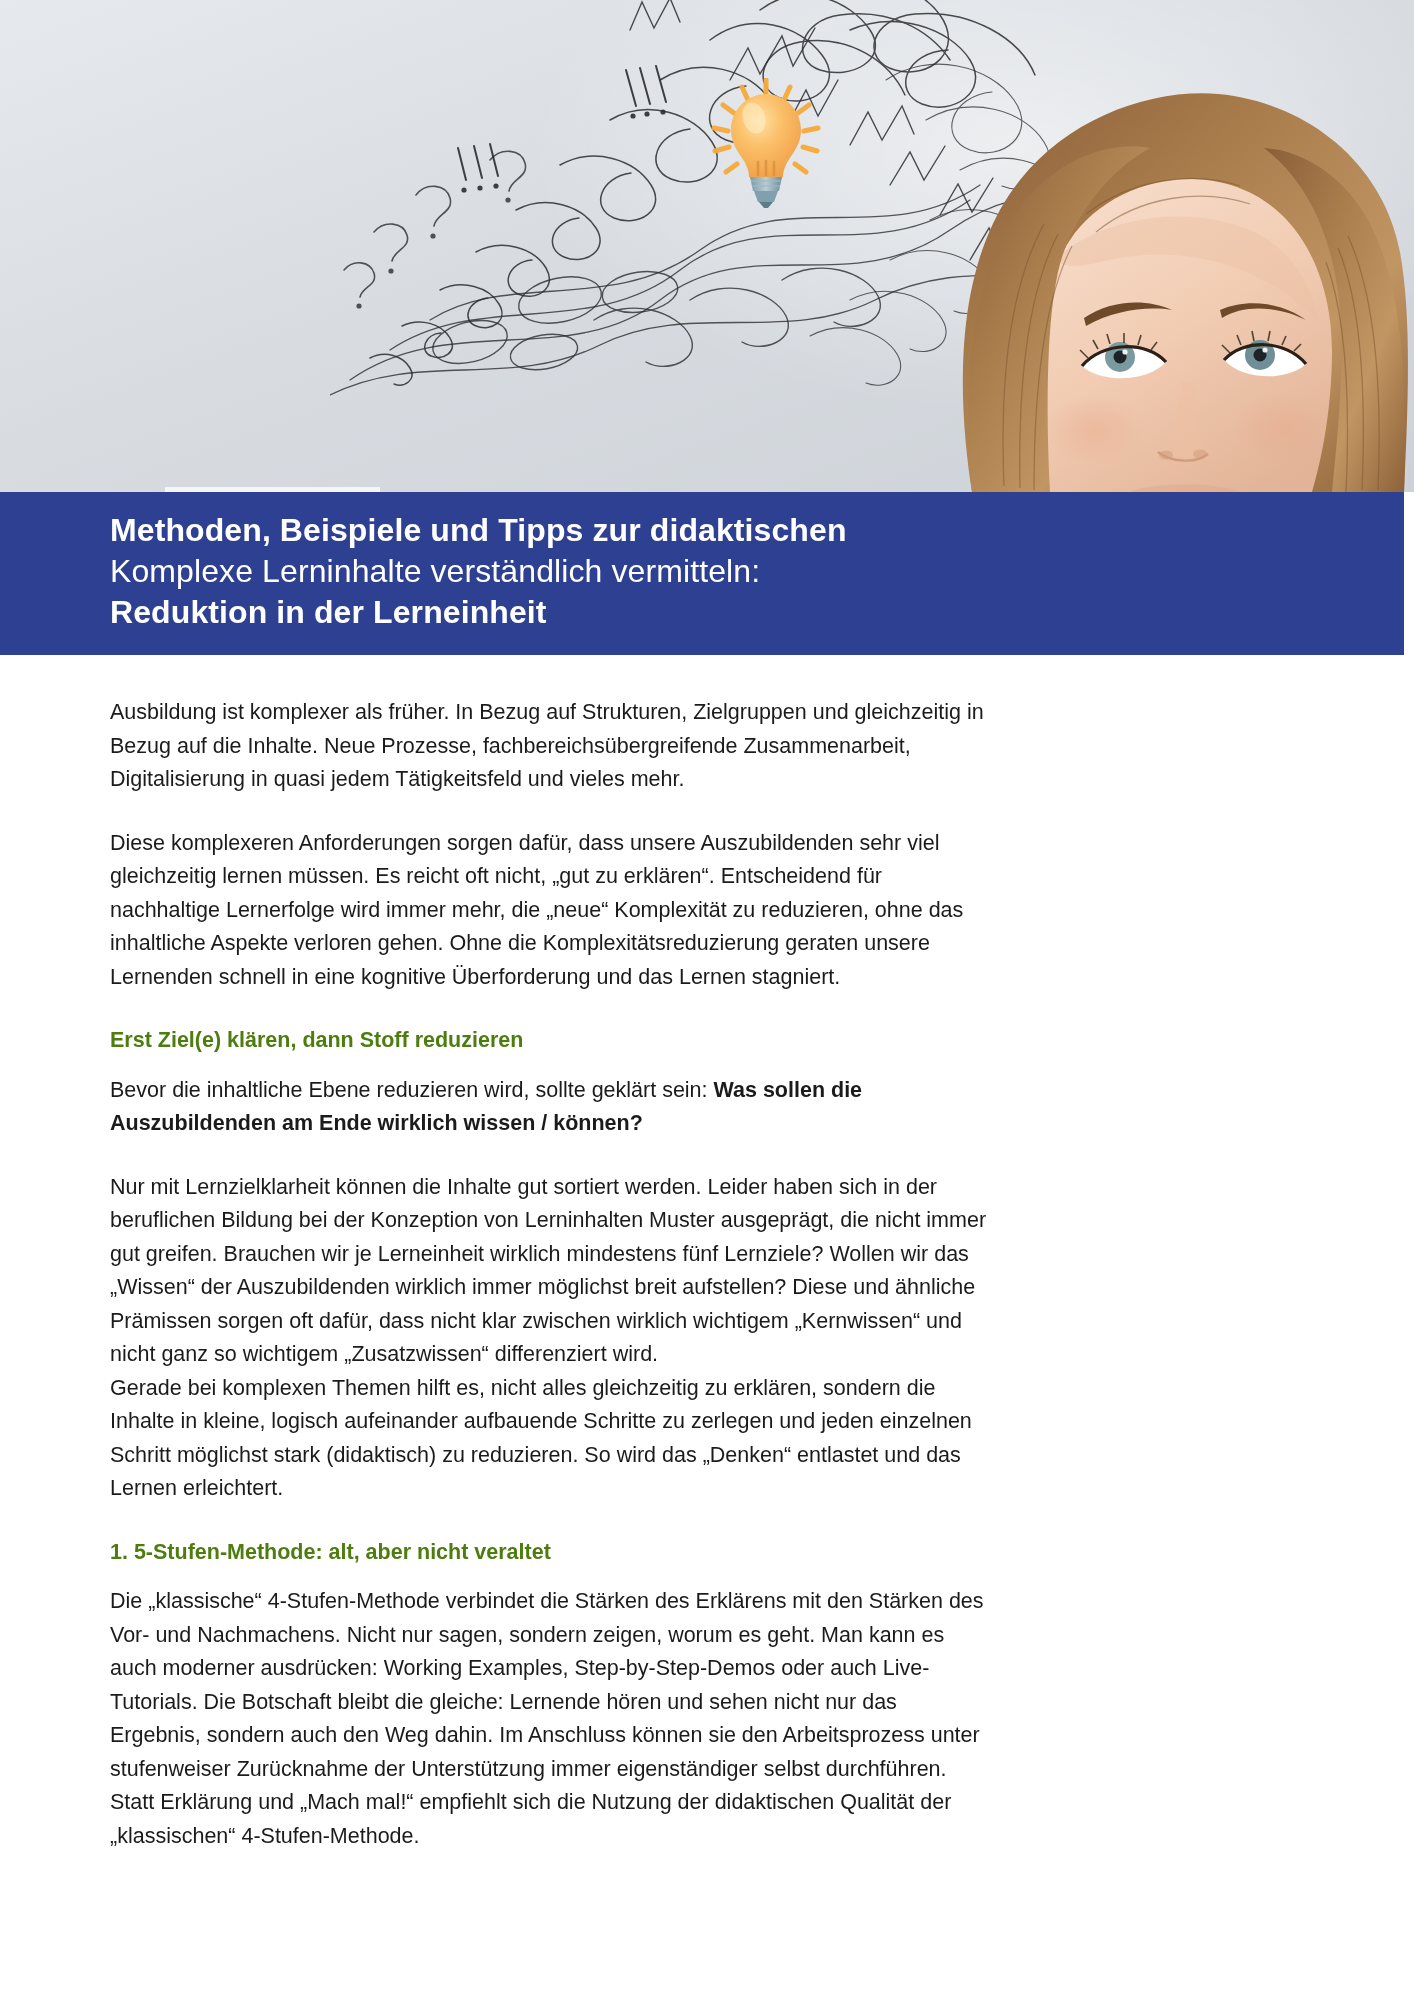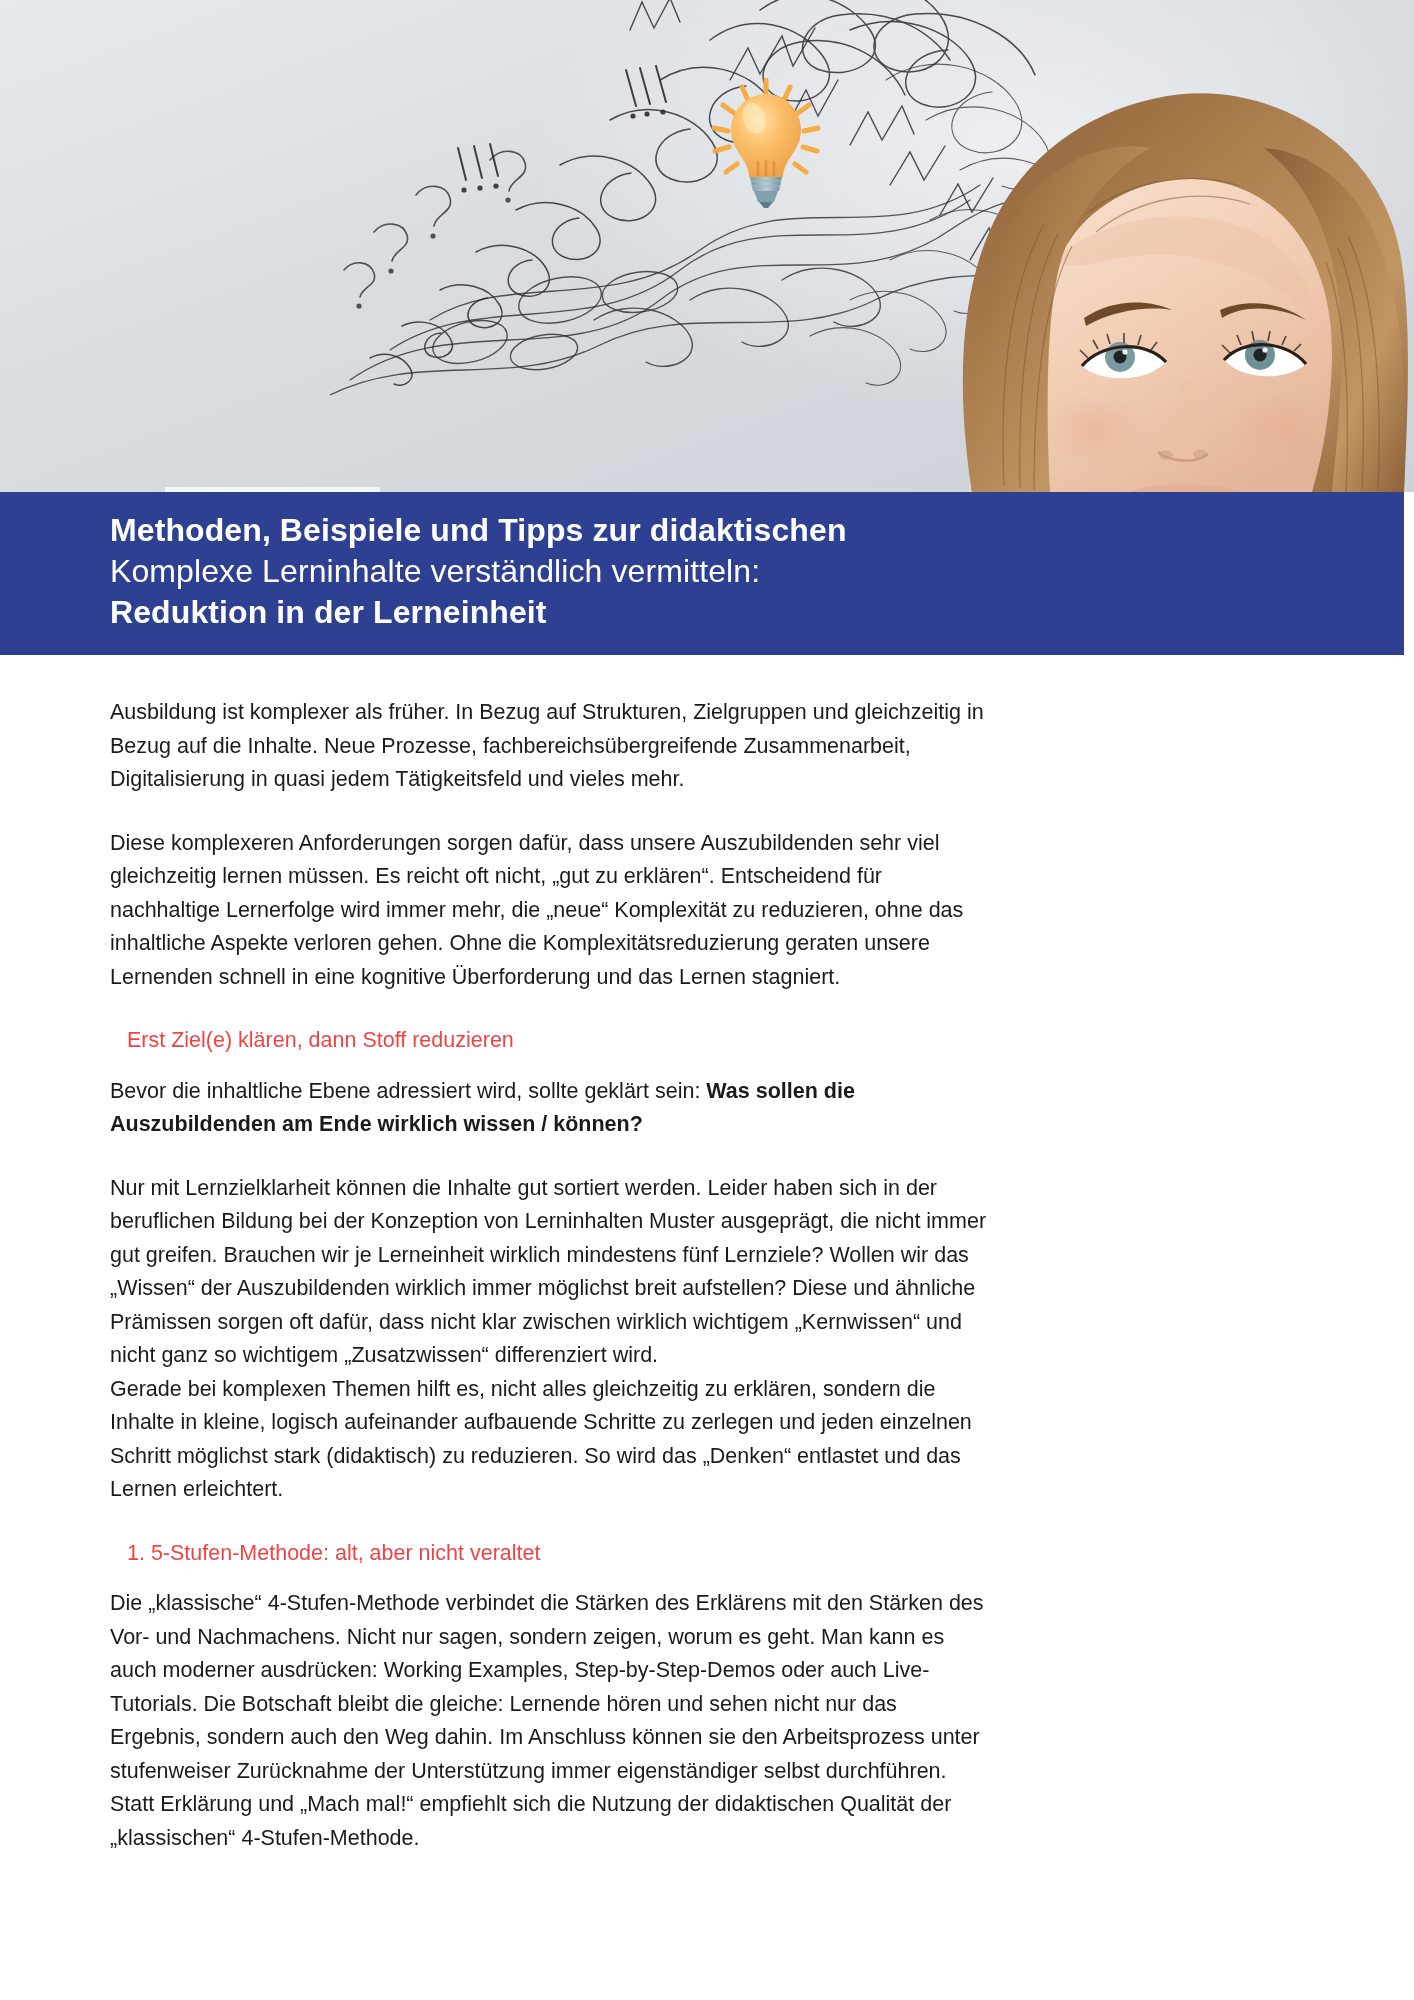--- a/index.html
+++ b/index.html
@@ -98,23 +98,23 @@
     line-height: 33.5px;
     color: #1b1b1b;
     margin: 16px 0 30px 0;
     font-weight: 400;
   }
   .para:last-child { margin-bottom: 0; }
   .para.tight { margin-bottom: 0; }
   .sec-head {
     font-size: 21.5px;
     line-height: 33.5px;
-    font-weight: 400;
-    color: #ef4444;
-    margin: 17px;
+    font-weight: 700;
+    color: #4d7c0f;
+    margin: 0;
   }
   .block { margin-bottom: 30px; }
   b, strong { font-weight: 700; }
 </style>
 </head>
 <body>
 
 <div class="hero">
   <div class="hero-bg"></div>
 
@@ -355,21 +355,21 @@
 </div>
 
 <div class="article">
 
   <p class="para">Ausbildung ist komplexer als früher. In Bezug auf Strukturen, Zielgruppen und gleichzeitig in Bezug auf die Inhalte. Neue Prozesse, fachbereichsübergreifende Zusammenarbeit, Digitalisierung in quasi jedem Tätigkeitsfeld und vieles mehr.</p>
 
   <p class="para">Diese komplexeren Anforderungen sorgen dafür, dass unsere Auszubildenden sehr viel gleichzeitig lernen müssen. Es reicht oft nicht, „gut zu erklären“. Entscheidend für nachhaltige Lernerfolge wird immer mehr, die „neue“ Komplexität zu reduzieren, ohne das inhaltliche Aspekte verloren gehen. Ohne die Komplexitätsreduzierung geraten unsere Lernenden schnell in eine kognitive Überforderung und das Lernen stagniert.</p>
 
   <div class="block">
     <div class="sec-head">Erst Ziel(e) klären, dann Stoff reduzieren</div>
-    <p class="para tight"><span>Bevor die inhaltliche Ebene adressiert wird, sollte geklärt sein: </span><b>Was sollen die Auszubildenden am Ende wirklich wissen / können?</b></p>
+    <p class="para tight"><span>Bevor die inhaltliche Ebene reduzieren wird, sollte geklärt sein: </span><b>Was sollen die Auszubildenden am Ende wirklich wissen / können?</b></p>
   </div>
 
   <p class="para"><span>Nur mit Lernzielklarheit können die Inhalte gut sortiert werden. Leider haben sich in der beruflichen Bildung bei der Konzeption von Lerninhalten Muster ausgeprägt, die nicht immer gut greifen. Brauchen wir je Lerneinheit wirklich mindestens fünf Lernziele? Wollen wir das „Wissen“ der Auszubildenden wirklich immer möglichst breit aufstellen? Diese und ähnliche Prämissen sorgen oft dafür, dass nicht klar zwischen wirklich wichtigem „Kernwissen“ und nicht ganz so wichtigem „Zusatzwissen“ differenziert wird.</span><br><span>Gerade bei komplexen Themen hilft es, nicht alles gleichzeitig zu erklären, sondern die Inhalte in kleine, logisch aufeinander aufbauende Schritte zu zerlegen und jeden einzelnen Schritt möglichst stark (didaktisch) zu reduzieren. So wird das „Denken“ entlastet und das Lernen erleichtert.</span></p>
 
   <div class="block">
     <div class="sec-head">1. 5-Stufen-Methode: alt, aber nicht veraltet</div>
     <p class="para tight">Die „klassische“ 4-Stufen-Methode verbindet die Stärken des Erklärens mit den Stärken des Vor- und Nachmachens. Nicht nur sagen, sondern zeigen, worum es geht. Man kann es auch moderner ausdrücken: Working Examples, Step-by-Step-Demos oder auch Live-Tutorials. Die Botschaft bleibt die gleiche: Lernende hören und sehen nicht nur das Ergebnis, sondern auch den Weg dahin. Im Anschluss können sie den Arbeitsprozess unter stufenweiser Zurücknahme der Unterstützung immer eigenständiger selbst durchführen. Statt Erklärung und „Mach mal!“ empfiehlt sich die Nutzung der didaktischen Qualität der „klassischen“ 4-Stufen-Methode.</p>
   </div>
 
 </div>

